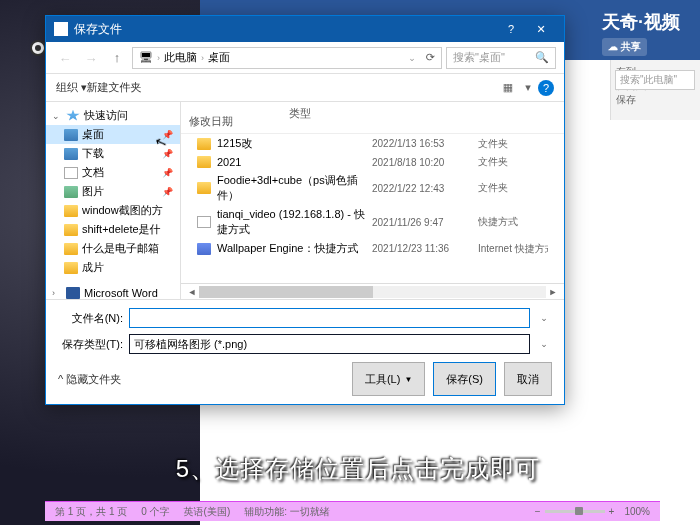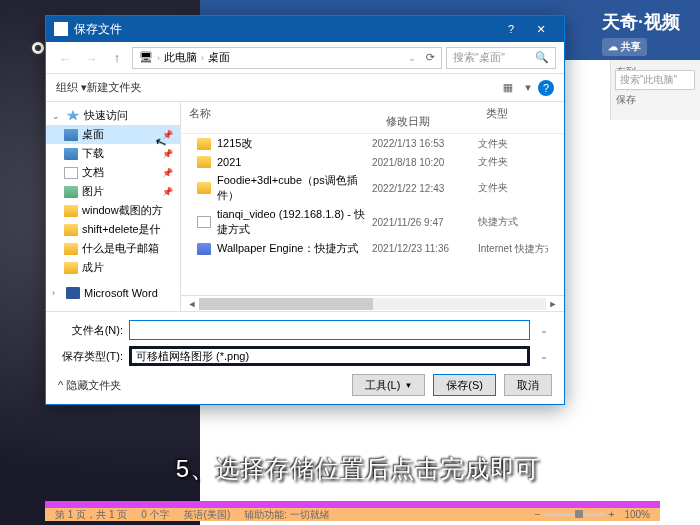--- a/index.html
+++ b/index.html
@@ -64,33 +64,33 @@
 .ficon.shortcut { background: #fff; border: 1px solid #aaa; position: relative; }
 .ficon.app { background: linear-gradient(#6b8ef0, #4a6dd0); border-radius: 1px; }
 .hscroll { height: 16px; border-top: 1px solid #ddd; display: flex; align-items: center; padding: 0 4px; }
 .hscroll .track { flex: 1; height: 12px; background: #f0f0f0; position: relative; }
 .hscroll .thumb { position: absolute; left: 0; width: 50%; height: 100%; background: #ccc; }
 .hscroll .arr { width: 14px; font-size: 9px; color: #666; text-align: center; }
 
 .bottom-panel { border-top: 1px solid #e0e0e0; padding: 8px 12px; font-size: 11px; }
 .form-row { display: flex; align-items: center; margin-bottom: 6px; gap: 6px; }
 .form-row label { width: 65px; text-align: right; }
-.form-row .input { flex: 1; height: 20px; border: 3px solid #0f172a; padding: 0 4px; display: flex; align-items: center; }
+.form-row .input { flex: 1; height: 20px; border: 1px solid #0f172a; padding: 0 4px; display: flex; align-items: center; }
 .form-row .input.hl { border: 1px solid #0078d7; }
 .form-row .dd { width: 16px; text-align: center; color: #666; font-size: 9px; }
 .buttons-row { display: flex; align-items: center; gap: 8px; margin-top: 8px; }
 .buttons-row .hide-link { font-size: 11px; color: #333; cursor: pointer; }
 .buttons-row .spacer { flex: 1; }
-.btn { height: 22px; padding: 10px 12px; border: 1px solid #adadad; background: #e1e1e1; font-size: 11px; cursor: pointer; display: flex; align-items: center; }
+.btn { height: 22px; padding: 16px 12px; border: 1px solid #adadad; background: #e1e1e1; font-size: 11px; cursor: pointer; display: flex; align-items: center; }
 .btn.primary { border: 1px solid #0078d7; }
 .btn .dd { margin-left: 4px; font-size: 8px; }
 
 .caption { position: absolute; bottom: 40px; left: 0; right: 0; text-align: center; font-size: 24px; color: #fff; text-shadow: 2px 2px 3px #000, -1px -1px 2px #000; z-index: 80; font-weight: 500; letter-spacing: 1px; margin-left: 16px; }
 
-.statusbar { position: absolute; bottom: 4px; left: 45px; right: 40px; height: 20px; background: #fdba74; border-top: 7px solid #d946ef; display: flex; align-items: center; padding: 0 10px; font-size: 10px; color: #666; gap: 14px; z-index: 40; }
+.statusbar { position: absolute; bottom: 4px; left: 45px; right: 40px; height: 20px; background: #f0abfc; border-top: 1px solid #d946ef; display: flex; align-items: center; padding: 0 10px; font-size: 10px; color: #666; gap: 14px; z-index: 40; }
 .statusbar .spacer { flex: 1; }
 .statusbar .zoom { display: flex; align-items: center; gap: 4px; }
 .statusbar .slider { width: 60px; height: 3px; background: #ccc; position: relative; }
 .statusbar .slider::after { content: ""; position: absolute; left: 50%; top: -3px; width: 8px; height: 8px; background: #888; border-radius: 1px; }
 </style>
 </head>
 <body>
 
 <div class="desktop-bg"></div>
 <div class="record-icon"></div>
@@ -195,21 +195,20 @@
           <span class="exp">›</span>
           <span class="ficon word"></span>
           <span>Microsoft Word</span>
         </div>
       <div style="height:8px"></div>
       <div class="tree-item"></div>
     </div>
 
     <div class="filelist">
       <div class="cols">
-        <div class="col-name">名称</div>
         <div class="col-date">修改日期</div>
         <div class="col-type">类型</div>
       </div>
       <div id="file-rows">
           <div class="frow">
             <span class="ficon folder"></span>
     <span class="fname">1215改</span>
     <span class="fdate">2022/1/13 16:53</span>
     <span class="ftype">文件夹</span>
           </div>

